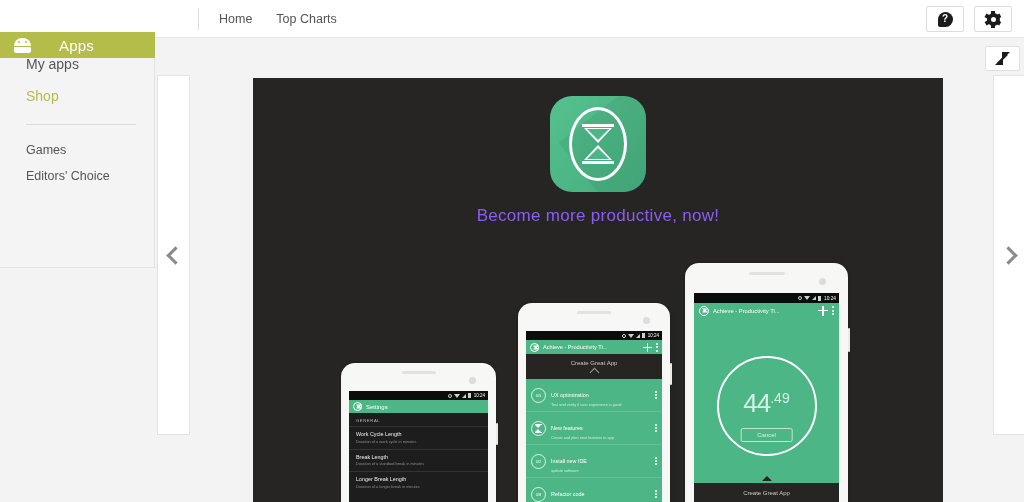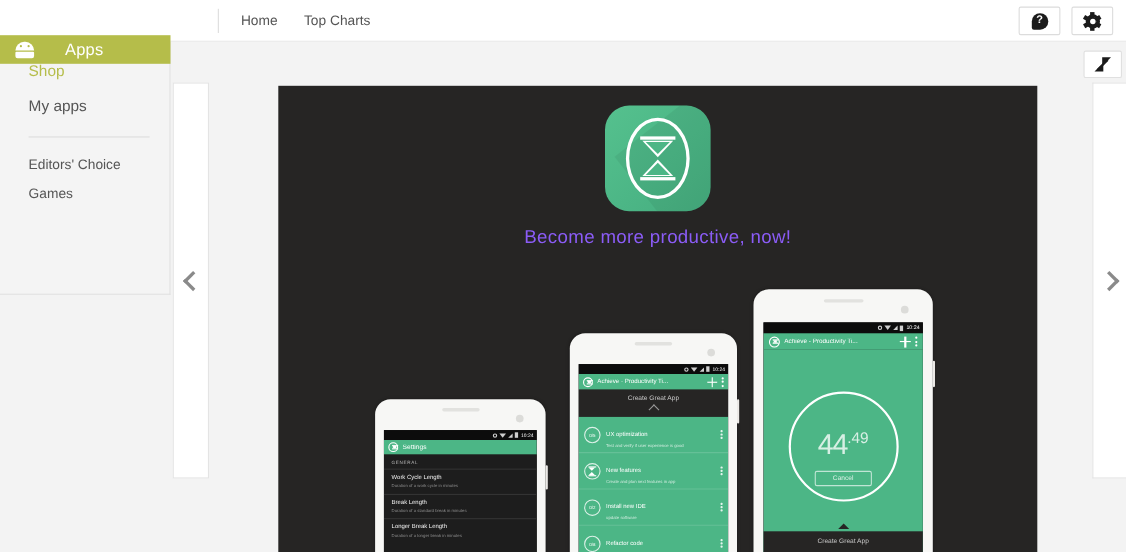--- a/index.html
+++ b/index.html
@@ -694,18 +694,18 @@
           </div>
         </div>
       </div>
     </div>
 
   </div>
 
 </div>
 
 <div class="sidebar">
+  <div class="side-item">My apps</div>
   <div class="side-item active">Shop</div>
-  <div class="side-item">My apps</div>
   <div class="side-div"></div>
+  <div class="side-item small">Games</div>
   <div class="side-item small">Editors' Choice</div>
-  <div class="side-item small">Games</div>
 </div>
 
 </body></html>

